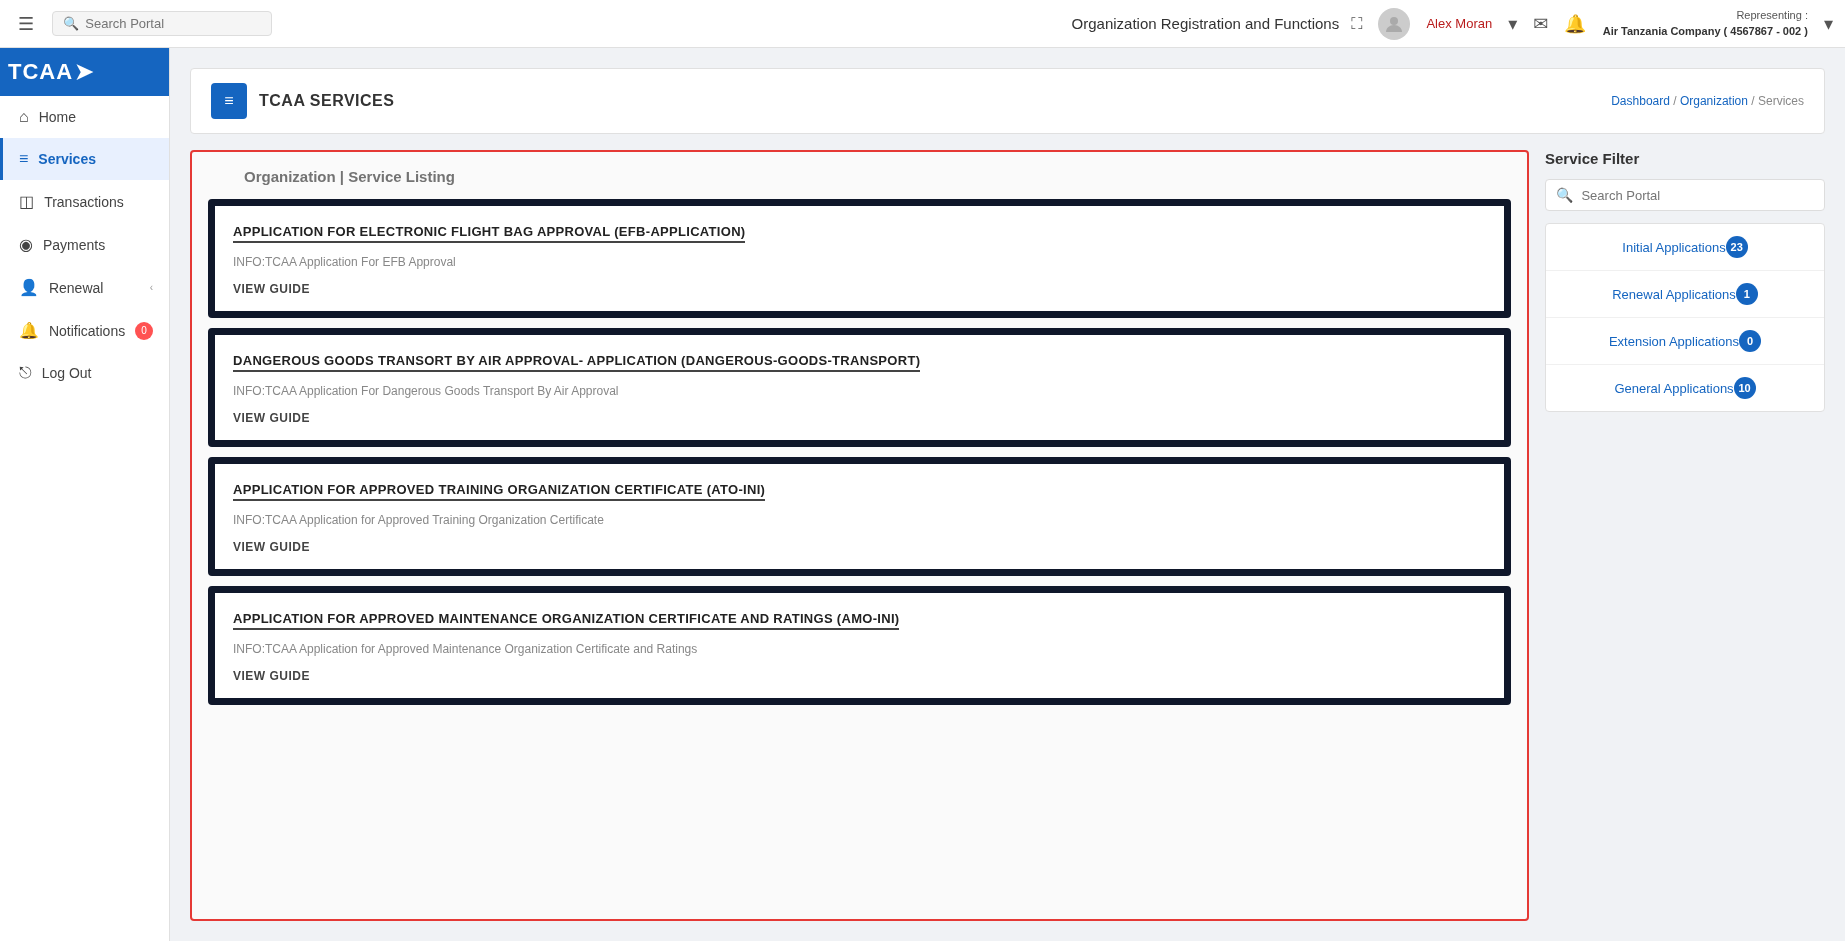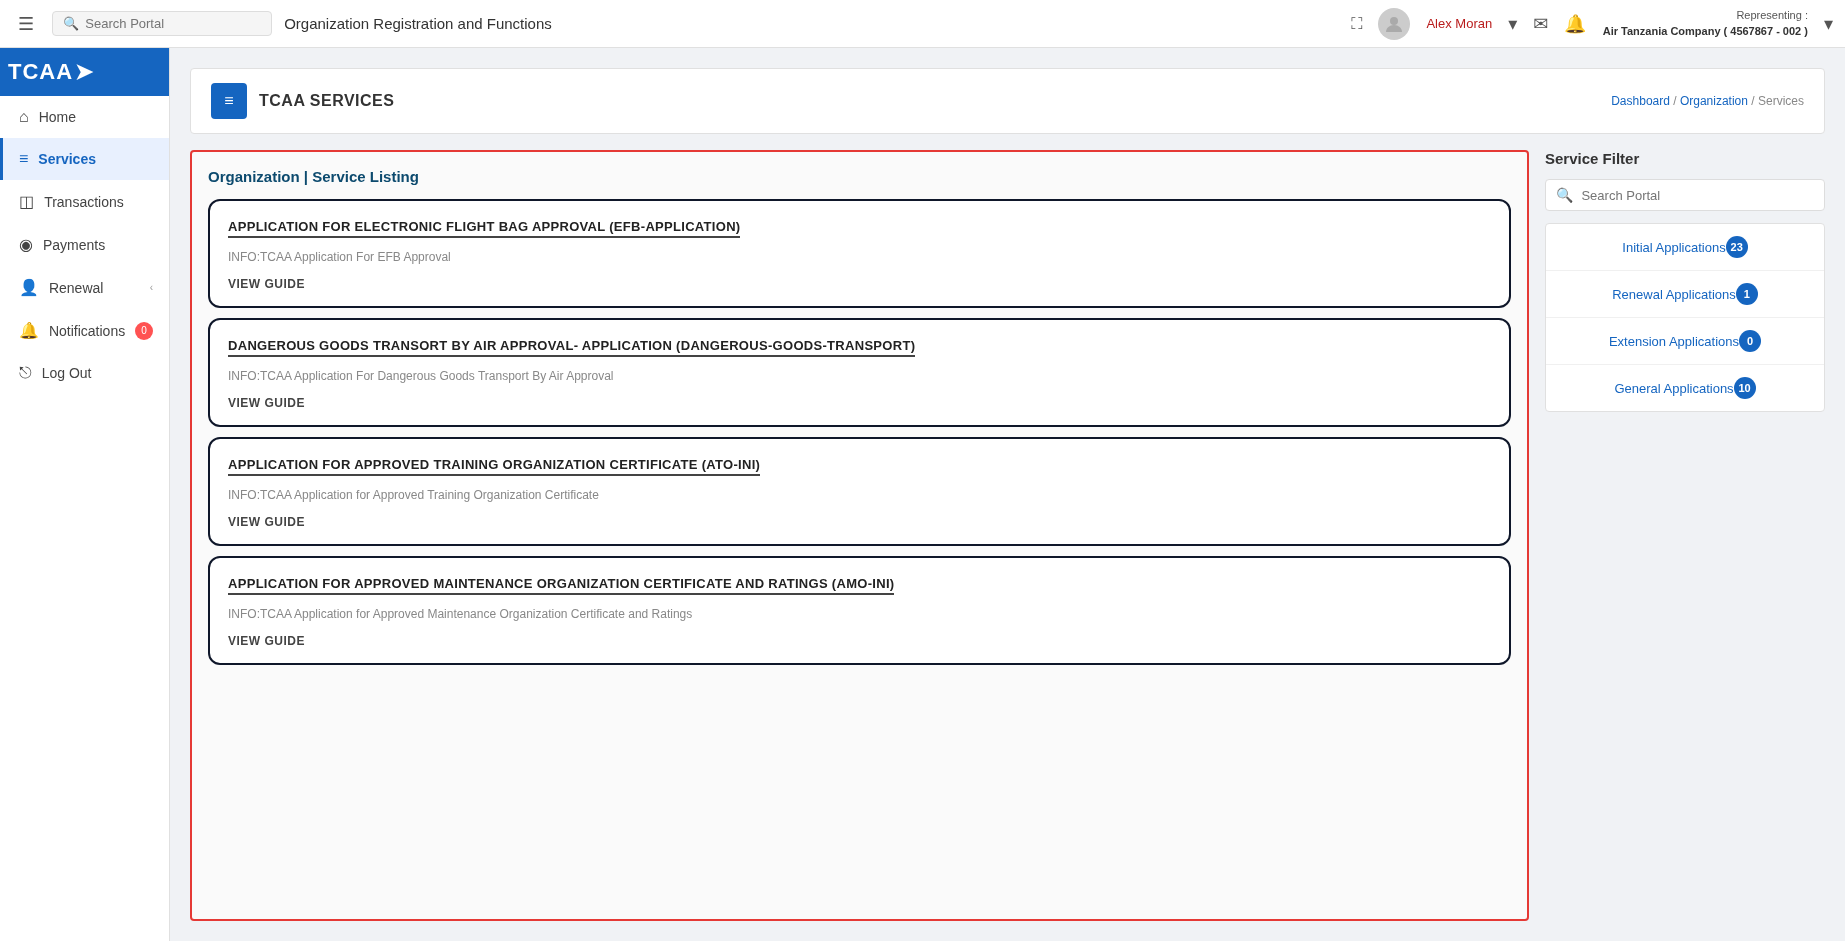--- a/index.html
+++ b/index.html
@@ -42,21 +42,21 @@
       font-size: 13px;
       color: #333;
       width: 100%;
     }
     .search-icon-sm { color: #999; font-size: 13px; }
     .header-title {
       flex: 1;
       font-size: 15px;
       font-weight: 500;
       color: #333;
-      text-align: left;
+      text-align: right;
     }
     .header-right {
       display: flex;
       align-items: center;
       gap: 16px;
     }
     .fullscreen-btn {
       background: none; border: none; cursor: pointer; color: #555; font-size: 16px;
     }
     .avatar-circle {
@@ -204,29 +204,30 @@
       flex: 1;
       border: 2px solid #e53935;
       border-radius: 4px;
       background: #fafafa;
       overflow-y: auto;
       padding: 16px;
     }
     .panel-heading {
       font-size: 15px;
       font-weight: 600;
-      color: #0c4a6e;
+      color: #737373;
       margin-bottom: 14px;
+      margin-left: 36px;
     }
 
     
     .service-card {
       background: #fff;
-      border: 2px solid #0f172a;
-      border-radius: 12px;
+      border: 7px solid #0f172a;
+      border-radius: 4px;
       margin-bottom: 10px;
       padding: 16px 18px 14px;
     }
     .service-card-title {
       font-size: 13px;
       font-weight: 700;
       color: #222;
       letter-spacing: 0.3px;
       text-transform: uppercase;
       margin-bottom: 4px;

